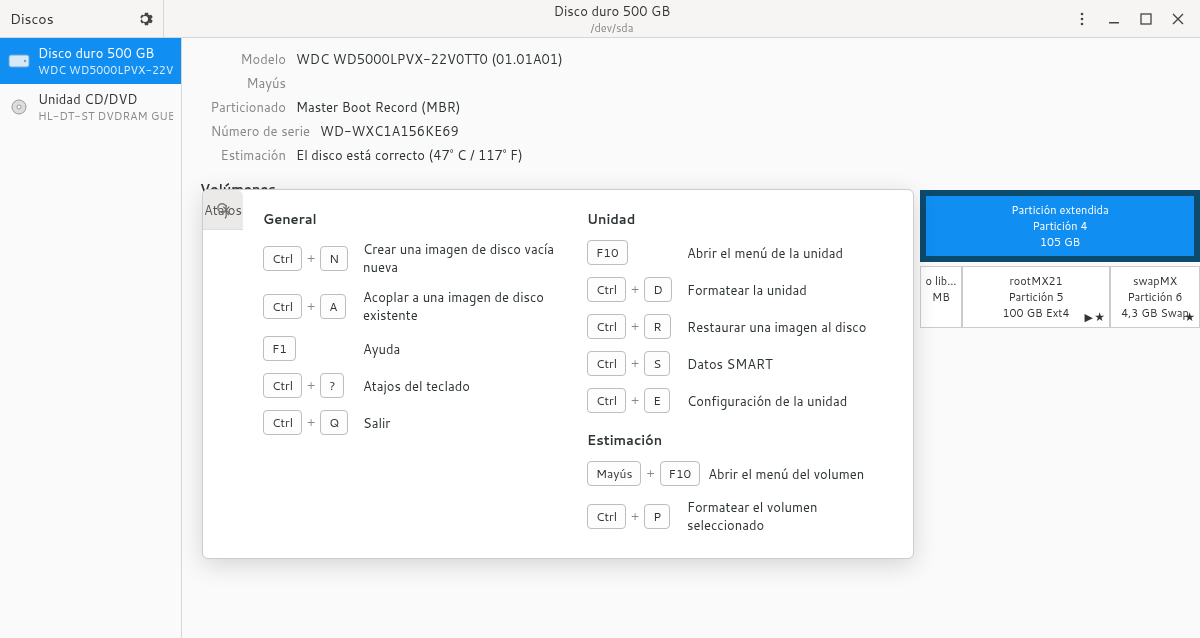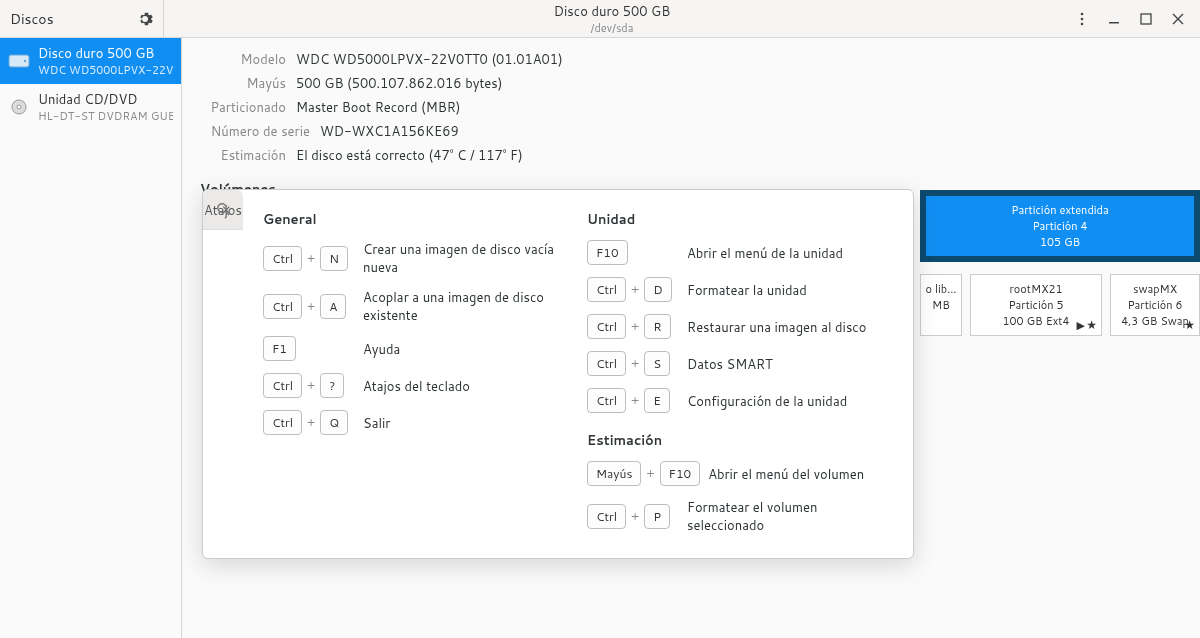--- a/index.html
+++ b/index.html
@@ -67,21 +67,21 @@
 .main { flex: 1; padding: 12px 18px 0 18px; position: relative; overflow: hidden; }
 .info-rows { margin-bottom: 16px; }
 .info-row { display: flex; gap: 10px; margin-bottom: 6px; }
 .info-label { width: 86px; text-align: right; color: #888; font-size: 13px; }
 .info-value { color: #2e3436; font-size: 13px; }
 .section-label { font-weight: bold; font-size: 13px; margin: 6px 0 8px 0; }
 .vol-ext { background: #118ef2; color: #fff; text-align: center; padding: 6px 0; font-size: 11px; width: 260px; border: 6px solid #0c4a6e; }
 .vol-ext .l1 { font-size: 11px; }
 .vol-ext .l2 { font-size: 11px; }
 .vol-ext .l3 { font-size: 11px; }
-.vol-row2 { display: flex; gap: 8px; margin-top: 12px; }
+.vol-row2 { display: flex; gap: 0; margin-top: 4px; }
 .vol-cell {
   background: #fff;
   border: 1px solid #ccc;
   text-align: center;
   padding: 6px 4px;
   font-size: 11px;
   color: #333;
   position: relative;
   min-height: 54px;
 }
@@ -224,21 +224,20 @@
     </div>
 
     <div class="main">
       <div class="info-rows">
         <div class="info-row">
             <span class="info-label">Modelo</span>
             <span class="info-value">WDC WD5000LPVX-22V0TT0 (01.01A01)</span>
           </div>
         <div class="info-row">
             <span class="info-label">Mayús</span>
-            <span class="info-value">500 GB (500.107.862.016 bytes)</span>
           </div>
         <div class="info-row">
             <span class="info-label">Particionado</span>
             <span class="info-value">Master Boot Record (MBR)</span>
           </div>
         <div class="info-row">
             <span class="info-label" style="width:110px">Número de serie</span>
             <span class="info-value">WD-WXC1A156KE69</span>
           </div>
         <div class="info-row">

